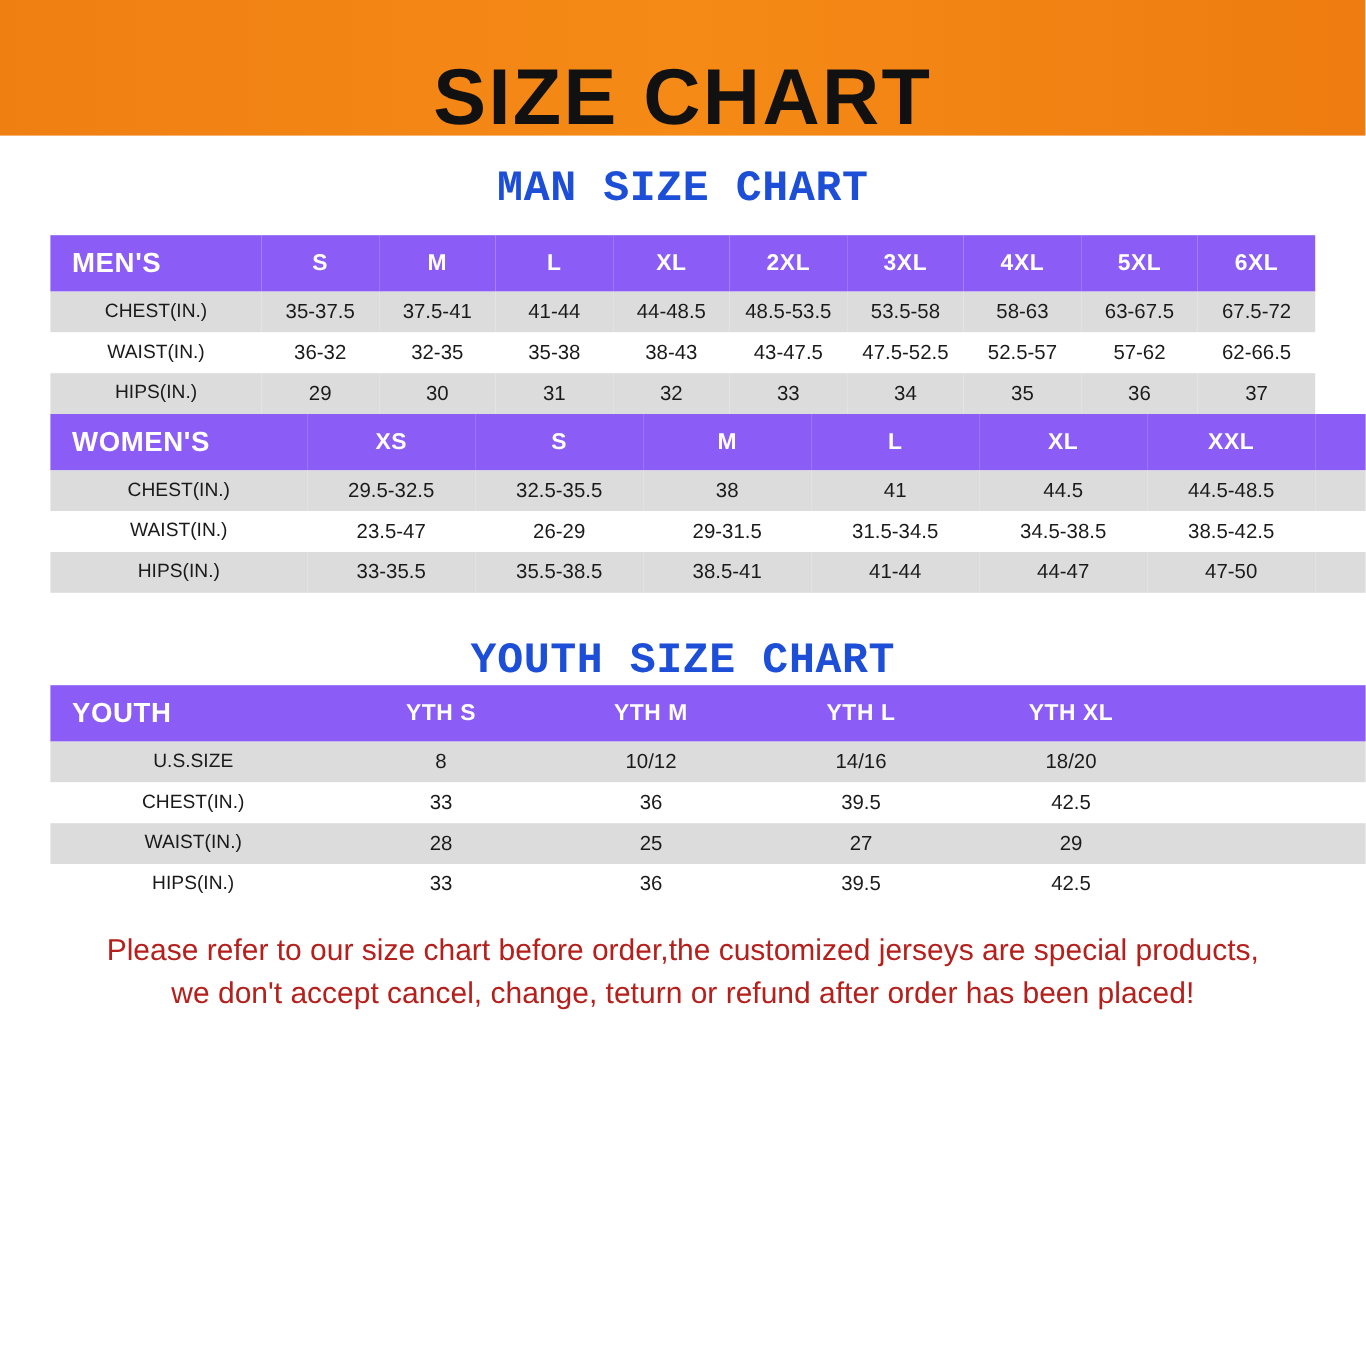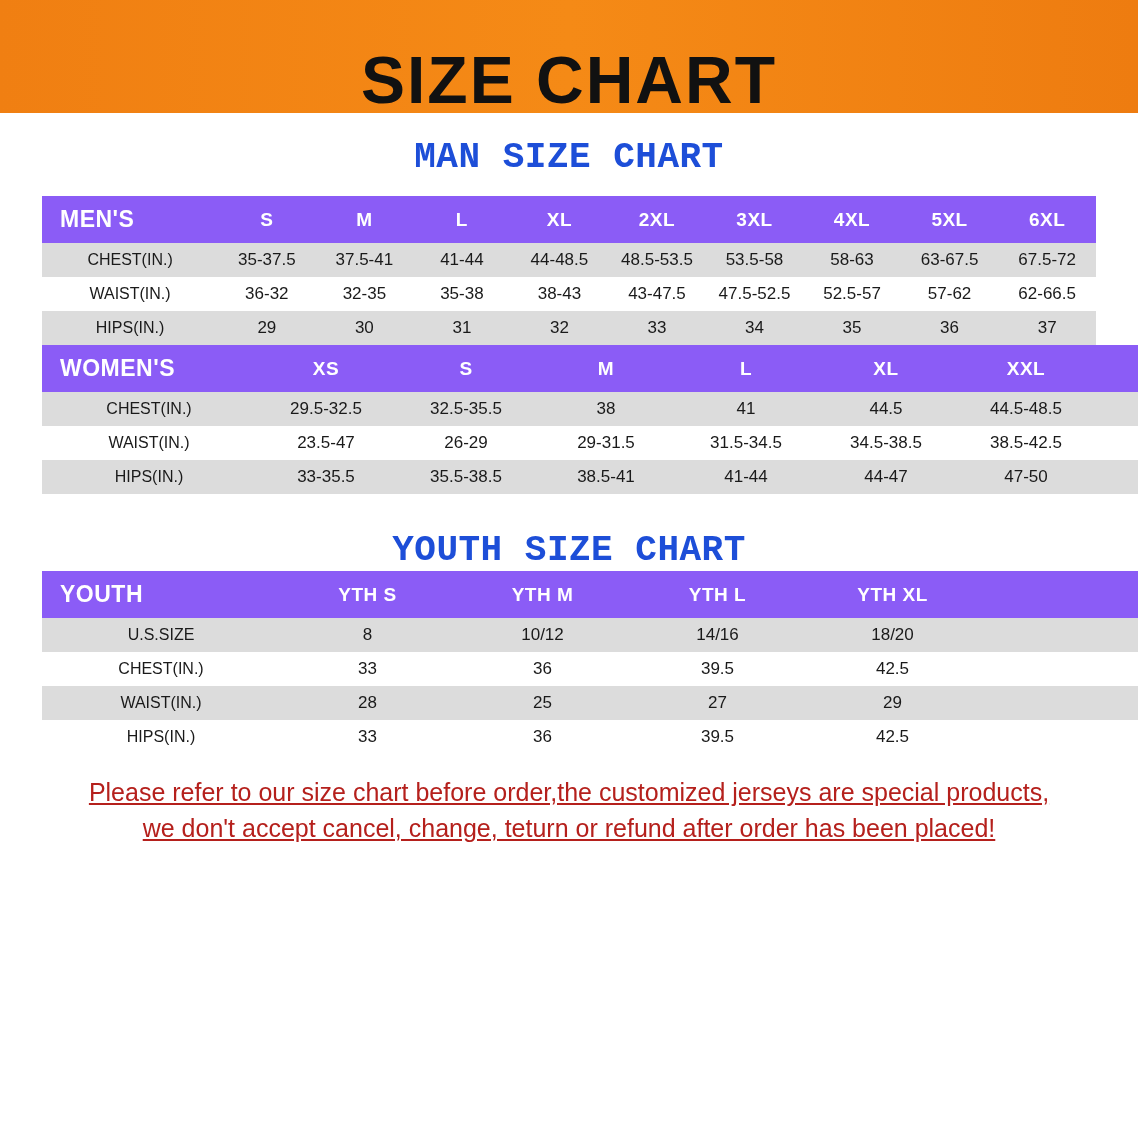--- a/index.html
+++ b/index.html
@@ -113,21 +113,20 @@
   .youth col.cpad { width: 166px; }
 
   
   .note {
     margin: 20px 42px 0 42px;
     color: #b5201c;
     font-family: "Liberation Sans", sans-serif;
     font-size: 25px;
     line-height: 1.45;
     text-align: center;
-    text-decoration: underline;
   }
   .note span { display: block; }
 </style>
 </head>
 <body>
 
 <div class="page">
 
   <div class="banner">
     <div class="banner-title">SIZE CHART</div>

